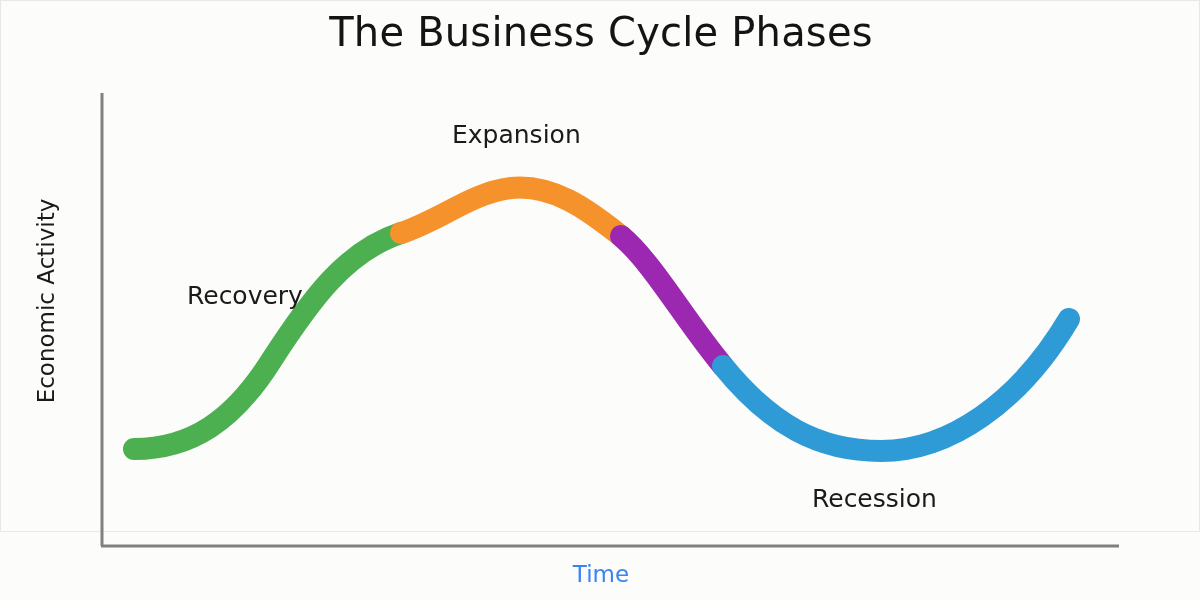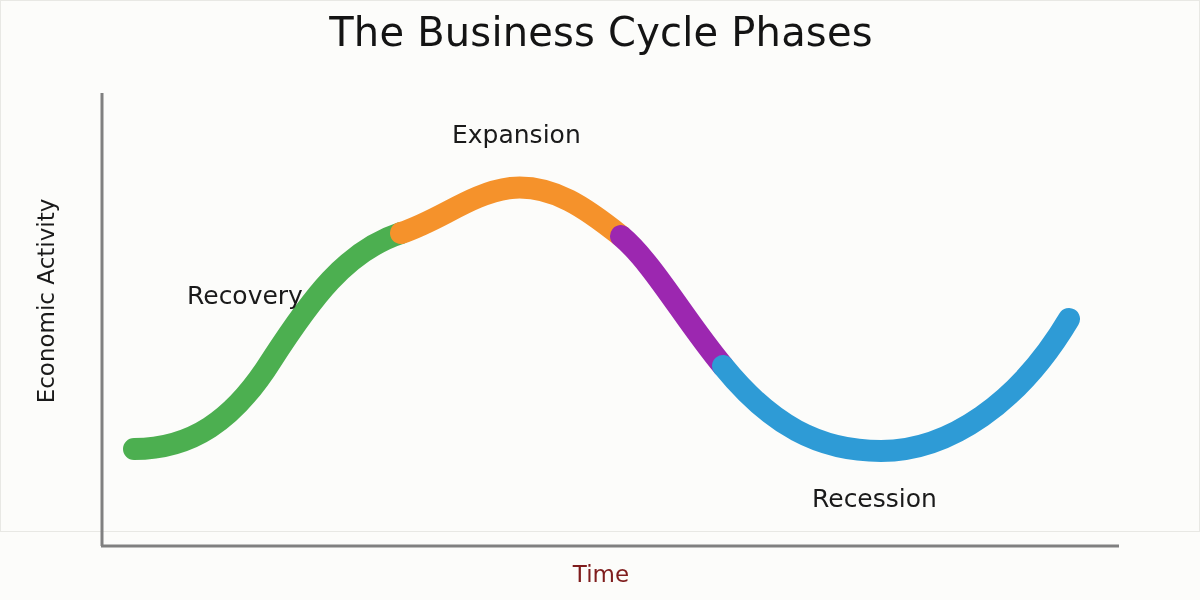--- a/index.html
+++ b/index.html
@@ -40,21 +40,21 @@
     font-weight: 400;
     letter-spacing: 0.2px;
     color: #141414;
     white-space: nowrap;
   }
   .axis-label {
     position: absolute;
     font-family: "DejaVu Sans", sans-serif;
     font-size: 23px;
     font-weight: 400;
-    color: #7f1d1d;
+    color: #3b82f6;
     white-space: nowrap;
   }
   #ylabel-wrap {
     position: absolute;
     left: 0px;
     top: 0px;
     width: 90px;
     height: 600px;
   }
   #ylabel {

